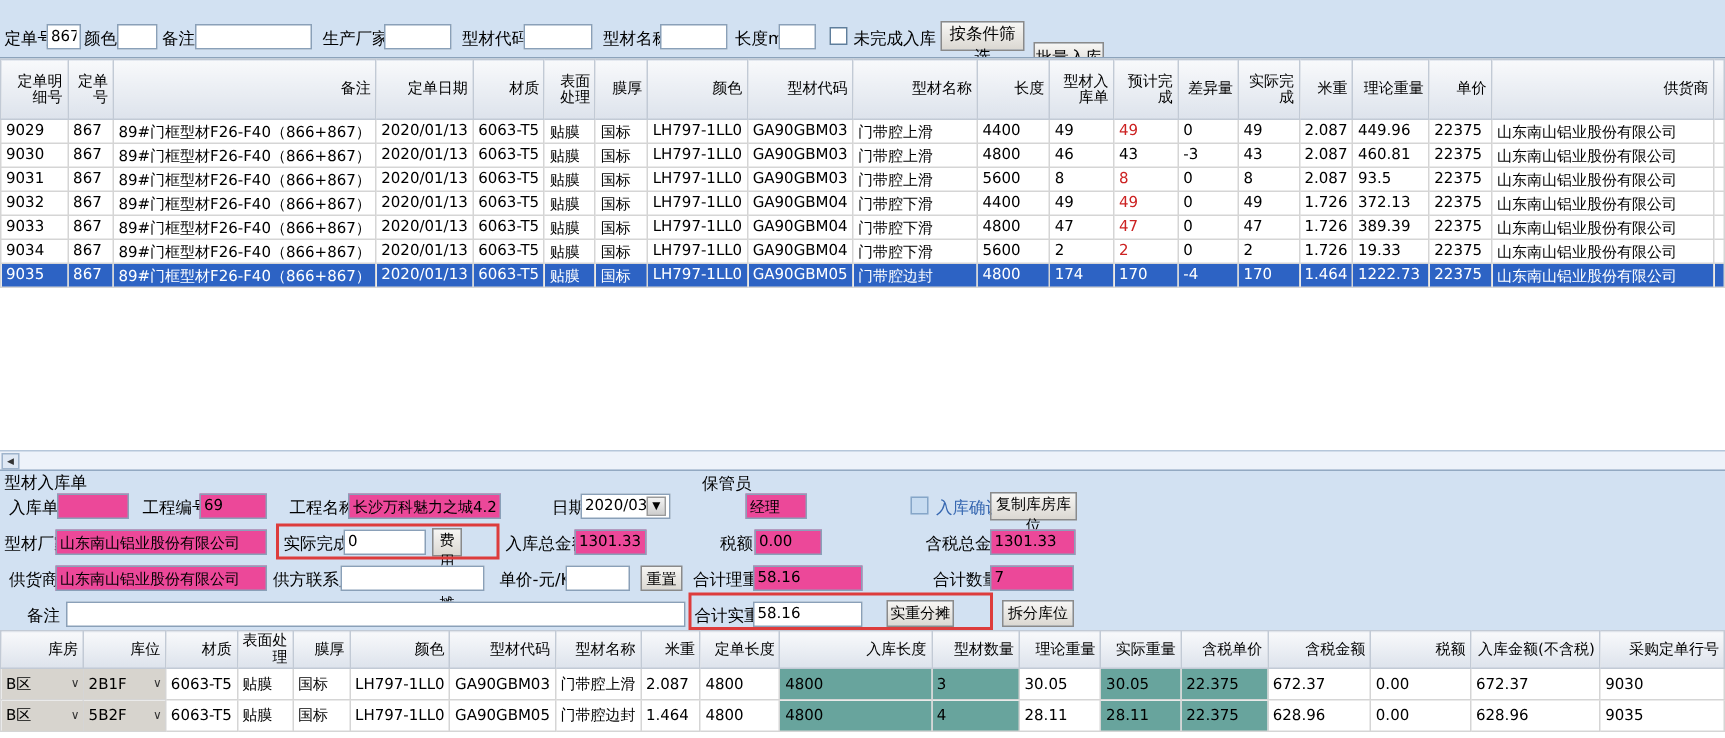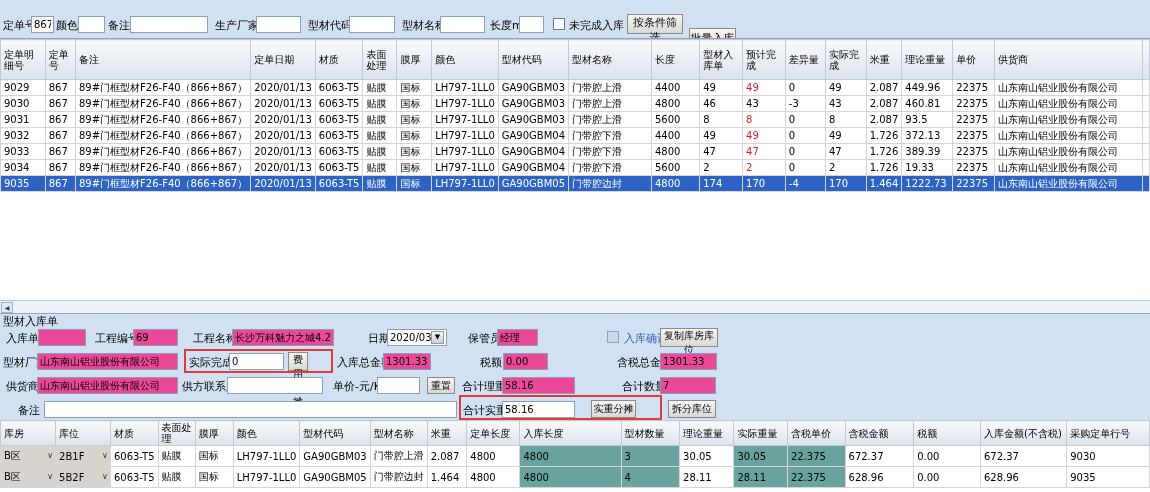--- a/index.html
+++ b/index.html
@@ -14,21 +14,21 @@
   .btn{position:absolute;background:linear-gradient(#f7f6f4,#dbd8d2);border:1px solid #8a8a8a;
        font:11px "DejaVu Sans",sans-serif;padding:0;text-align:center;cursor:default}
   .cb{position:absolute;width:12px;height:12px;border:1px solid #5f7e9c;background:#fff}
   .cb.blue{background:#c6dbf0;border-color:#86a6c8}
   .combo{display:flex;align-items:center}
   .combo .txt{overflow:hidden;white-space:nowrap}
   .combo .dd{margin-left:auto;flex:0 0 13px;height:13px;background:linear-gradient(#f3f3f3,#cecece);
              border:1px solid #9a9a9a;font-size:7px;line-height:11px;text-align:center}
   table{border-collapse:collapse;table-layout:fixed}
   th{background:linear-gradient(#f8f9fb,#dde3ec);border:1px solid #c2cad5;font-weight:normal;
-     font-size:10px;text-align:left;padding:1px 3px;vertical-align:middle;line-height:11px;overflow:hidden}
+     font-size:10px;text-align:right;padding:1px 3px;vertical-align:middle;line-height:11px;overflow:hidden}
   td{border:1px solid #d5d5d5;font-size:10px;padding:0 3px;white-space:nowrap;overflow:hidden;
      background:#fff;vertical-align:middle}
   #topgrid{position:absolute;left:0;top:38px;width:1150px;height:262px;background:#fff;
            border-top:1px solid #8ca3bb;overflow:hidden}
   #topgrid-table th{height:40px}
   #topgrid-table td{height:16px}
   tr.selected td{background:#2d63c4 !important;color:#fff !important}
   .hscroll{position:absolute;left:0;top:300px;width:1150px;height:13px;background:#edf2fa;
            border-top:1px solid #b5c6da}
   .sb-btn{position:absolute;left:1px;top:1px;width:12px;height:11px;background:#dfe8f4;
@@ -285,21 +285,21 @@
   <input class="inp ro" style="left: 38px; top: 329px; width: 48px;" value="">
   <span class="lbl" style="left:95px;top:332px">工程编号</span>
   <input class="inp ro" style="left: 133px; top: 329px; width: 45px;" value="69">
   <span class="lbl" style="left:193px;top:332px">工程名称</span>
   <input class="inp ro" style="left: 232px; top: 329px; width: 102px;" value="长沙万科魅力之城4.2期">
   <span class="lbl" style="left:368px;top:332px">日期</span>
   <div class="inp combo" style="left:387px;top:329px;width:60px">
     <span class="txt">2020/03/31</span>
     <span class="dd">▼</span>
   </div>
-  <span class="lbl" style="left:468px;top:332px">保管员</span>
+  <span class="lbl" style="left:468px;top:316px">保管员</span>
   <input class="inp ro" style="left: 497px; top: 329px; width: 41px;" value="经理">
   <span class="cb blue" style="left:607px;top:331px"></span>
   <span class="lbl blue" style="left:624px;top:332px">入库确认</span>
   <button class="btn" style="left:660px;top:328px;width:58px;height:19px;font-size:10px">复制库房库位</button>
 
   <span class="lbl" style="left:3px;top:356px">型材厂家</span>
   <input class="inp ro" style="left: 37px; top: 353px; width: 141px;" value="山东南山铝业股份有限公司">
   <span class="lbl" style="left:189px;top:356px">实际完成</span>
   <input class="inp" style="left: 229px; top: 353px; width: 55px;" value="0">
   <button class="btn" style="left:288px;top:352px;width:20px;height:19px;font-size:10px">费用分摊</button>

